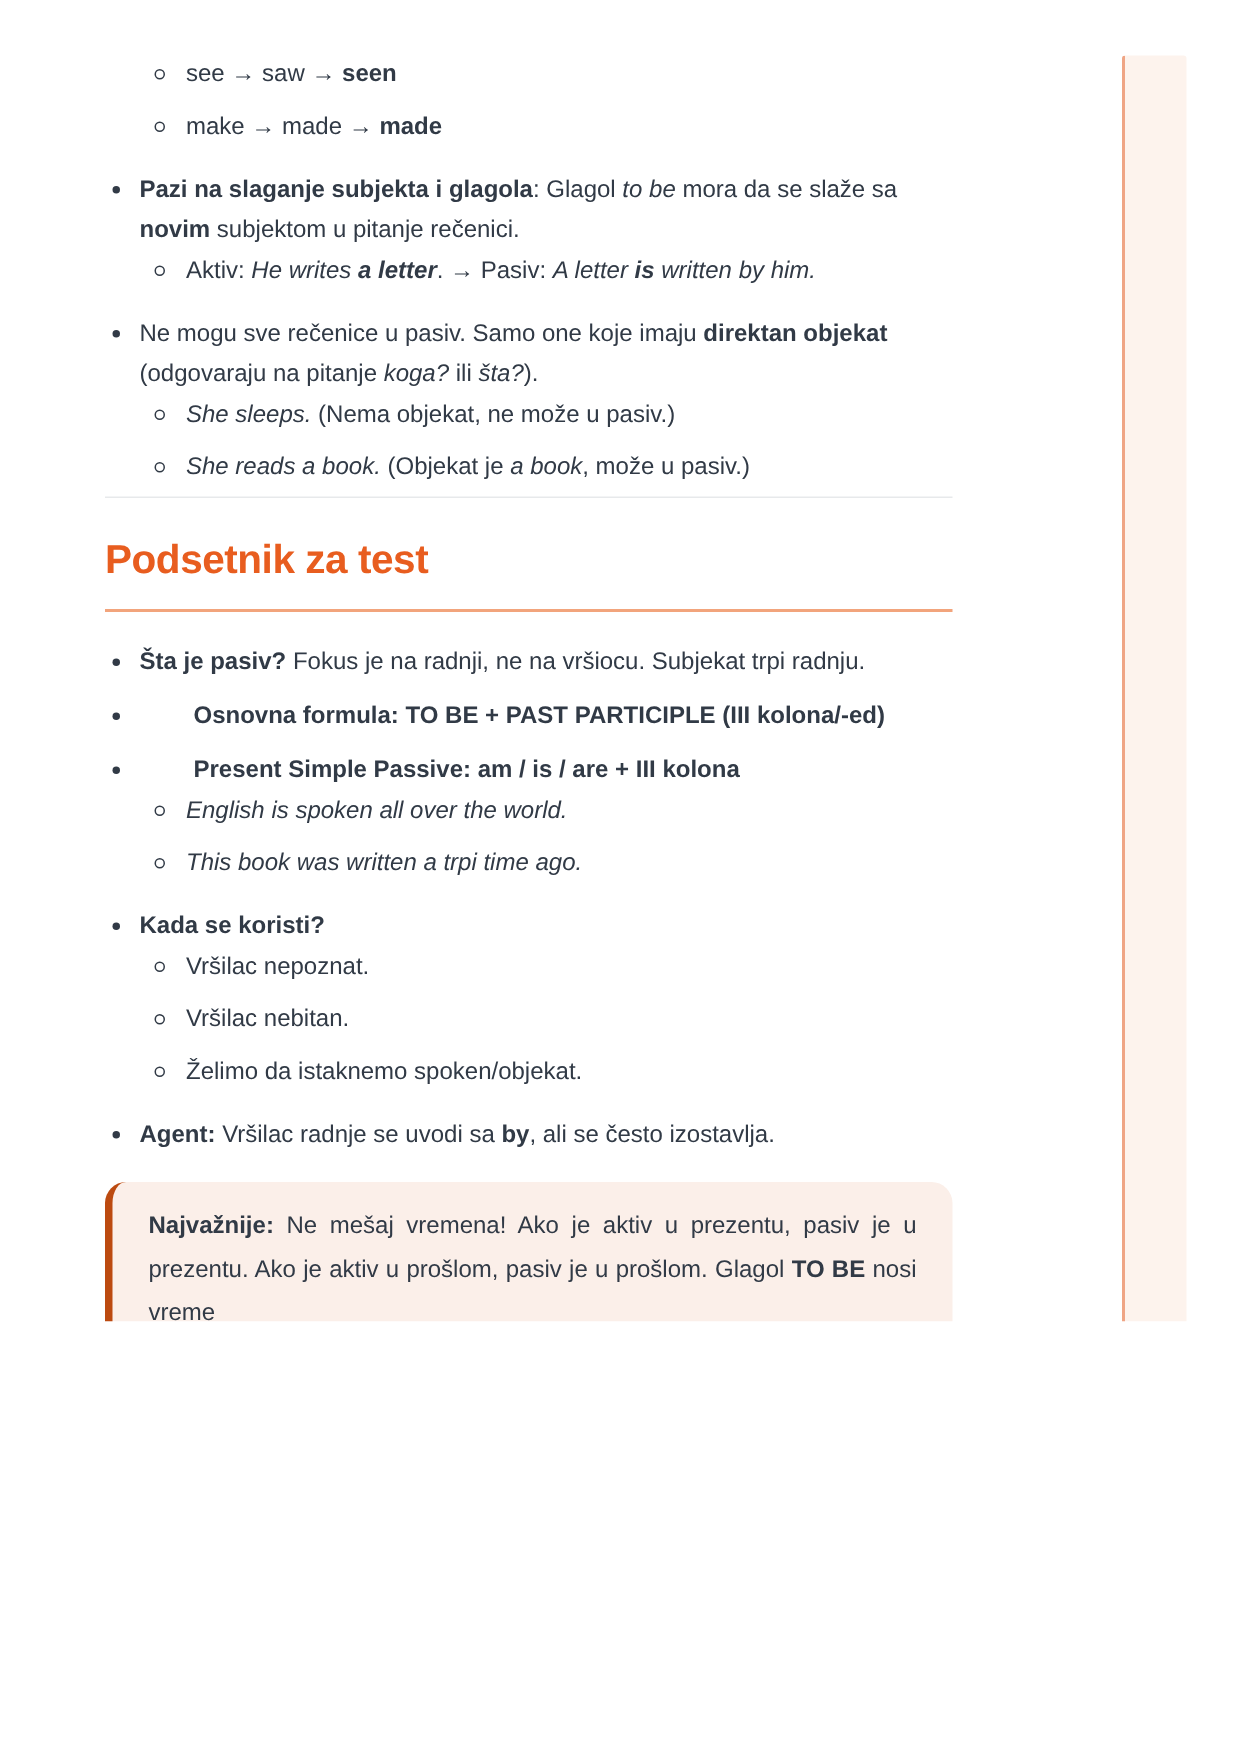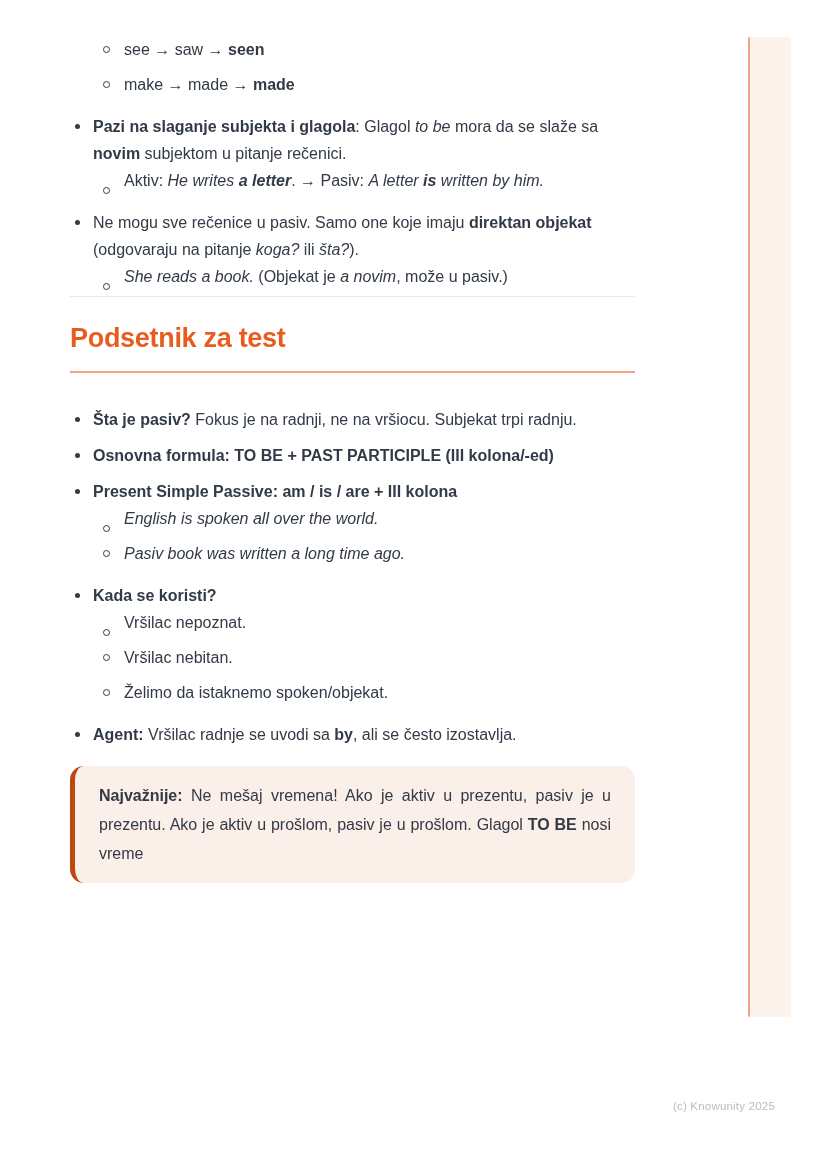--- a/index.html
+++ b/index.html
@@ -1,41 +1,41 @@
 <!DOCTYPE html>
 <html><head>
 <meta charset="utf-8">
 <style>
   html, body { margin: 0; padding: 0; background: #ffffff; }
   .page {
     position: relative;
     width: 828px;
-    height: 1171px;
+    height: 881px;
     background: #ffffff;
     overflow: hidden;
     font-family: "Liberation Sans", "DejaVu Sans", sans-serif;
     color: var(--text, #313a46);
   }
   .content {
     position: absolute;
     left: 70px;
     top: 36px;
     width: 565px;
   }
   
   .list { margin: 0; }
   .li {
     display: flex;
     align-items: flex-start;
     font-size: 16px;
     line-height: 27px;
   }
   .li + .li { margin-top: 8px; }
-  .li.lvl1 + .li.lvl1 { margin-top: 9px; }
-  .li.lvl1 + .li.lvl2 { margin-top: 0; align-items: flex-end; }
+  .li.lvl1 + .li.lvl1 { margin-top: 9px; gap: 36px; }
+  .li.lvl1 + .li.lvl2 { margin-top: 0; }
   .li.lvl2 + .li.lvl1 { margin-top: 15px; }
   .li.lvl1 { padding-left: 5px; }
   .li.lvl2 { padding-left: 33px; }
   .li.lvl1 .marker { width: 18px; flex: 0 0 18px; }
   .li.lvl2 .marker { width: 21px; flex: 0 0 21px; }
   .dot {
     display: block; width: 5px; height: 5px;
     margin-top: 11px; border-radius: 50%;
     background: var(--text, #313a46);
   }
@@ -58,21 +58,21 @@
   h1.heading {
     margin: 24px 0 12px 0;
     padding: 0 0 16px 0;
     font-size: 27px;
     line-height: 34px;
     font-weight: 700;
     letter-spacing: -0.3px;
     color: var(--accent, #e85d1f);
     border-bottom: 2px solid var(--underline, #f2a47c);
   }
-  .heading + .list { margin-top: 33px; }
+  .heading + .list { margin-top: 20px; }
   .list + .divider { margin-top: 6px; }
   
   .callout {
     margin-top: 18px;
     background: var(--callout-bg, #fbefe9);
     border-left: 5px solid var(--callout-border, #bc4a10);
     border-radius: 14px;
     padding: 15px 24px;
     font-size: 16px;
     line-height: 29px;
@@ -130,21 +130,27 @@
         <div class="li lvl1">
           <span class="marker">
             <span class="dot"></span>
           </span>
           <span class="t"><span>Ne mogu sve rečenice u pasiv. Samo one koje imaju </span><span class="b ">direktan objekat</span><span> (odgovaraju na pitanje </span><span class="i">koga?</span><span> ili </span><span class="i">šta?</span><span>).</span></span>
         </div>
         <div class="li lvl2">
           <span class="marker">
             <span class="ring"></span>
           </span>
-          <span class="t"><span class="i">She reads a book.</span><span> (Objekat je </span><span class="i">a novim</span><span>, može u pasiv.)</span></span>
+          <span class="t"><span class="i">She sleeps.</span><span> (Nema objekat, ne može u pasiv.)</span></span>
+        </div>
+        <div class="li lvl2">
+          <span class="marker">
+            <span class="ring"></span>
+          </span>
+          <span class="t"><span class="i">She reads a book.</span><span> (Objekat je </span><span class="i">a book</span><span>, može u pasiv.)</span></span>
         </div>
       </div>
       <div class="divider"></div>
       <h1 class="heading">Podsetnik za test</h1>
       <div class="list">
         <div class="li lvl1">
           <span class="marker">
             <span class="dot"></span>
           </span>
           <span class="t"><span class="b ">Šta je pasiv?</span><span> Fokus je na radnji, ne na vršiocu. Subjekat trpi radnju.</span></span>
@@ -164,21 +170,21 @@
         <div class="li lvl2">
           <span class="marker">
             <span class="ring"></span>
           </span>
           <span class="t"><span class="i">English is spoken all over the world.</span></span>
         </div>
         <div class="li lvl2">
           <span class="marker">
             <span class="ring"></span>
           </span>
-          <span class="t"><span class="i">Pasiv book was written a long time ago.</span></span>
+          <span class="t"><span class="i">This book was written a trpi time ago.</span></span>
         </div>
         <div class="li lvl1">
           <span class="marker">
             <span class="dot"></span>
           </span>
           <span class="t"><span class="b ">Kada se koristi?</span></span>
         </div>
         <div class="li lvl2">
           <span class="marker">
             <span class="ring"></span>

